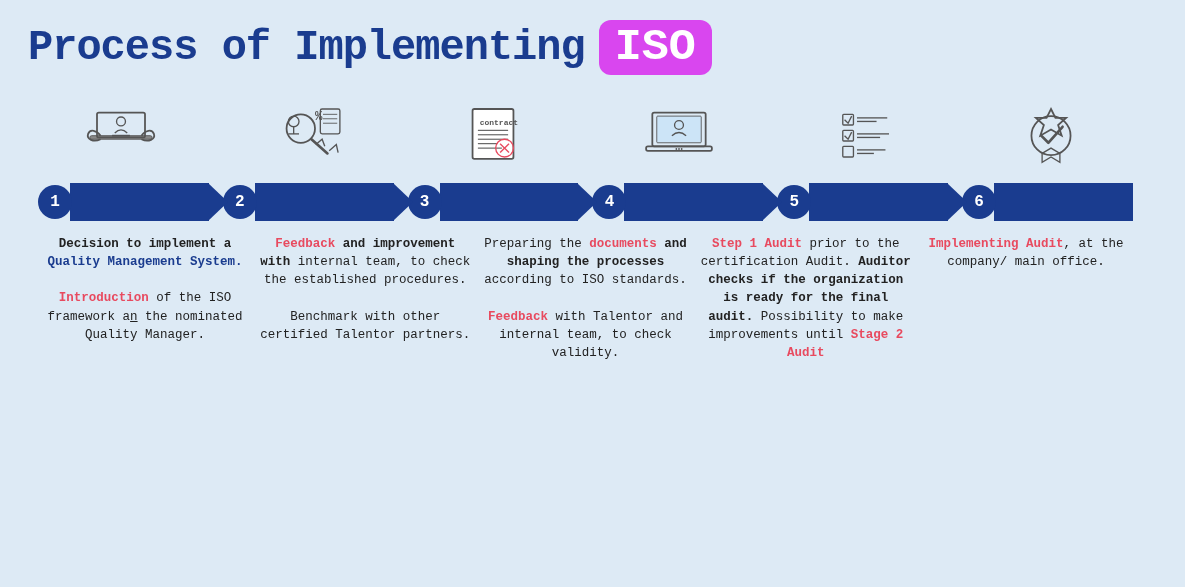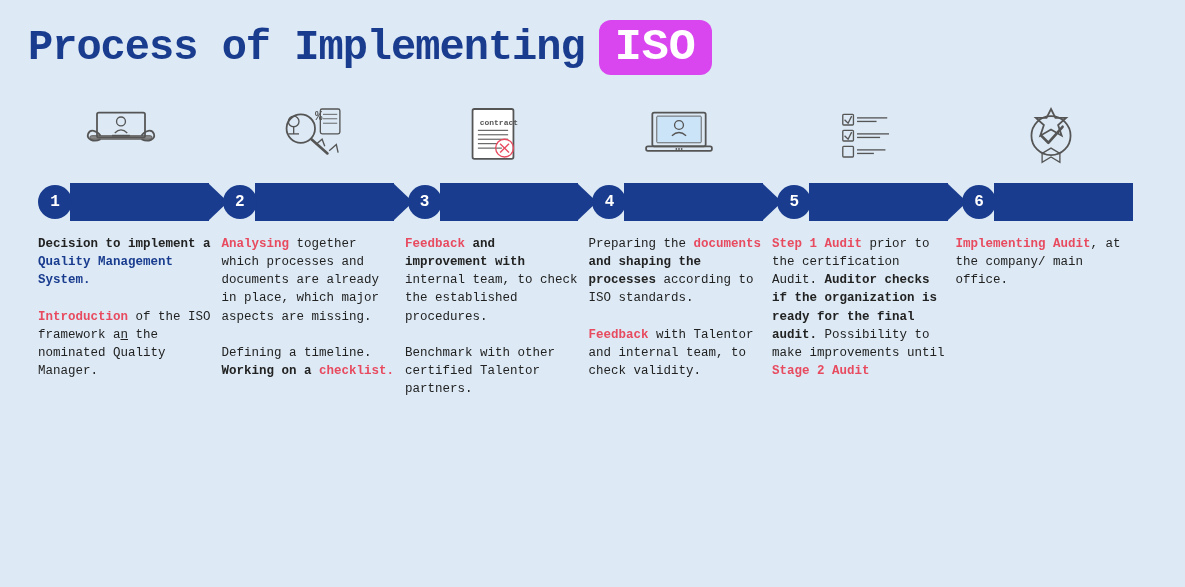--- a/index.html
+++ b/index.html
@@ -109,20 +109,21 @@
       padding: 0 10px;
       gap: 0;
     }
     .content-cell {
       flex: 1;
       padding: 0 6px 0 0;
       font-size: 12.5px;
       line-height: 1.45;
       color: #222;
       min-width: 0;
+      text-align: center;
     }
     .content-cell:last-child { padding-right: 0; }
     .blue-link { color: #1a3c8f; font-weight: bold; }
     .red-link { color: #e84a5f; font-weight: bold; }
     .last-arrow-body {
       flex: 1;
       height: 38px;
       background: #1a3c8f;
     }
   </style>
@@ -262,24 +263,20 @@
     <div class="step-number">6</div>
     <div class="last-arrow-body" style="margin-left:-2px;"></div>
   </div>
 
   <div class="content-row">
     <div class="content-cell">
       <strong>Decision to implement a <span class="blue-link">Quality Management System.</span></strong><br><br>
       <span class="red-link">Introduction</span> of the ISO framework a<span style="text-decoration:underline">n</span> the nominated Quality Manager.
     </div>
     <div class="content-cell">
-      <span class="red-link">Analysing</span> together which processes and documents are already in place, which major aspects are missing.<br><br>
-      Defining a timeline. <strong>Working on a <span class="red-link">checklist.</span></strong>
-    </div>
-    <div class="content-cell">
       <span class="red-link">Feedback</span> <strong>and improvement with</strong> internal team, to check the established procedures.<br><br>
       Benchmark with other certified Talentor partners.
     </div>
     <div class="content-cell">
       Preparing the <span class="red-link">documents</span> <strong>and shaping the processes</strong> according to ISO standards.<br><br>
       <span class="red-link">Feedback</span> with Talentor and internal team, to check validity.
     </div>
     <div class="content-cell">
       <span class="red-link">Step 1 Audit</span> prior to the certification Audit. <strong>Auditor checks if the organization is ready for the final audit.</strong> Possibility to make improvements until <span class="red-link">Stage 2 Audit</span>
     </div>

